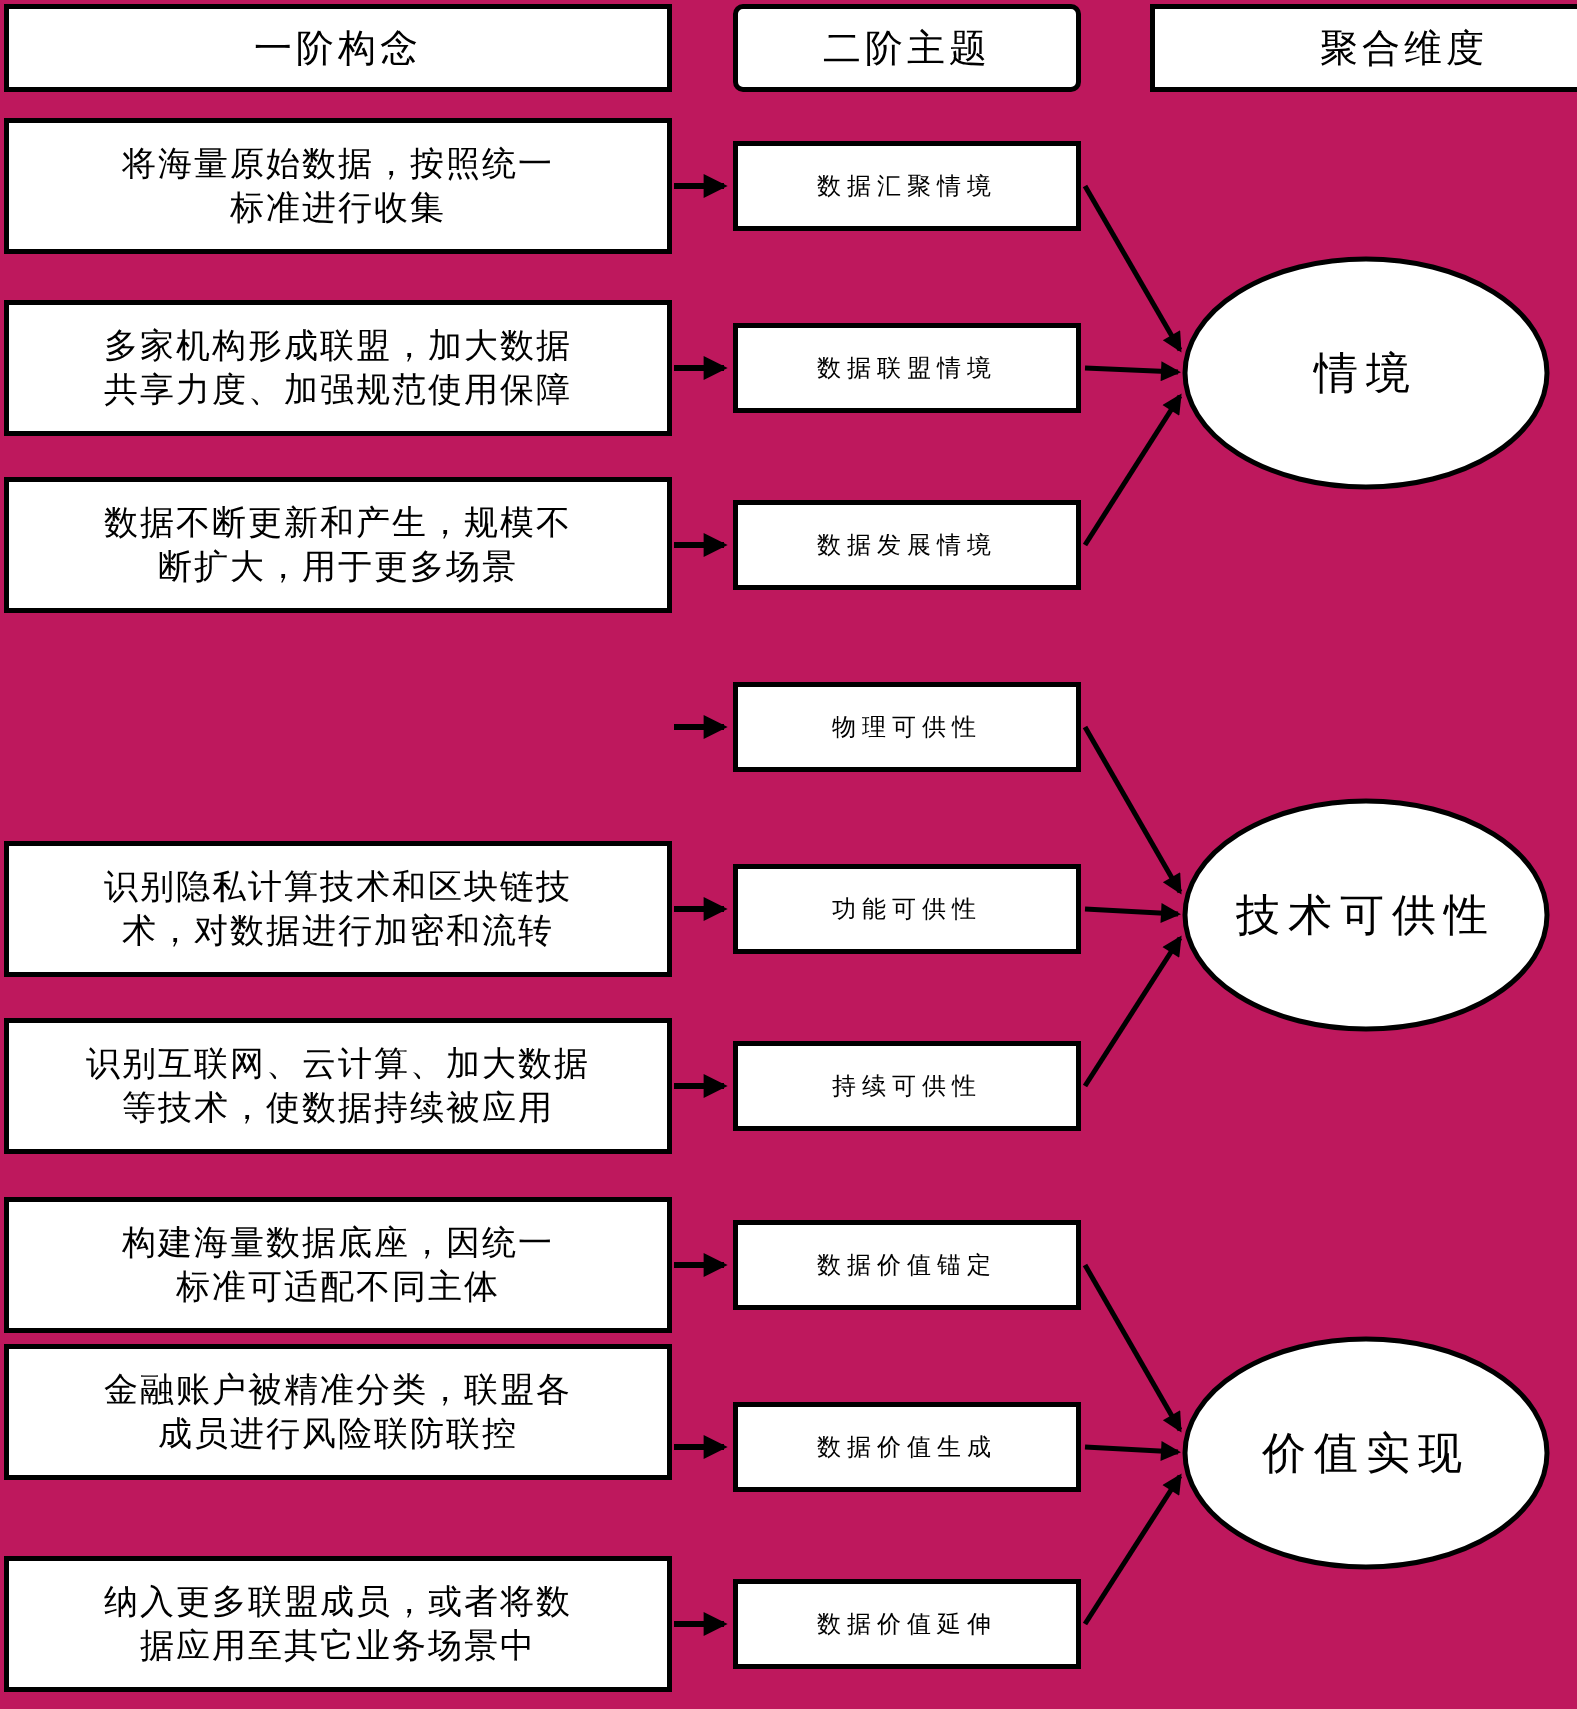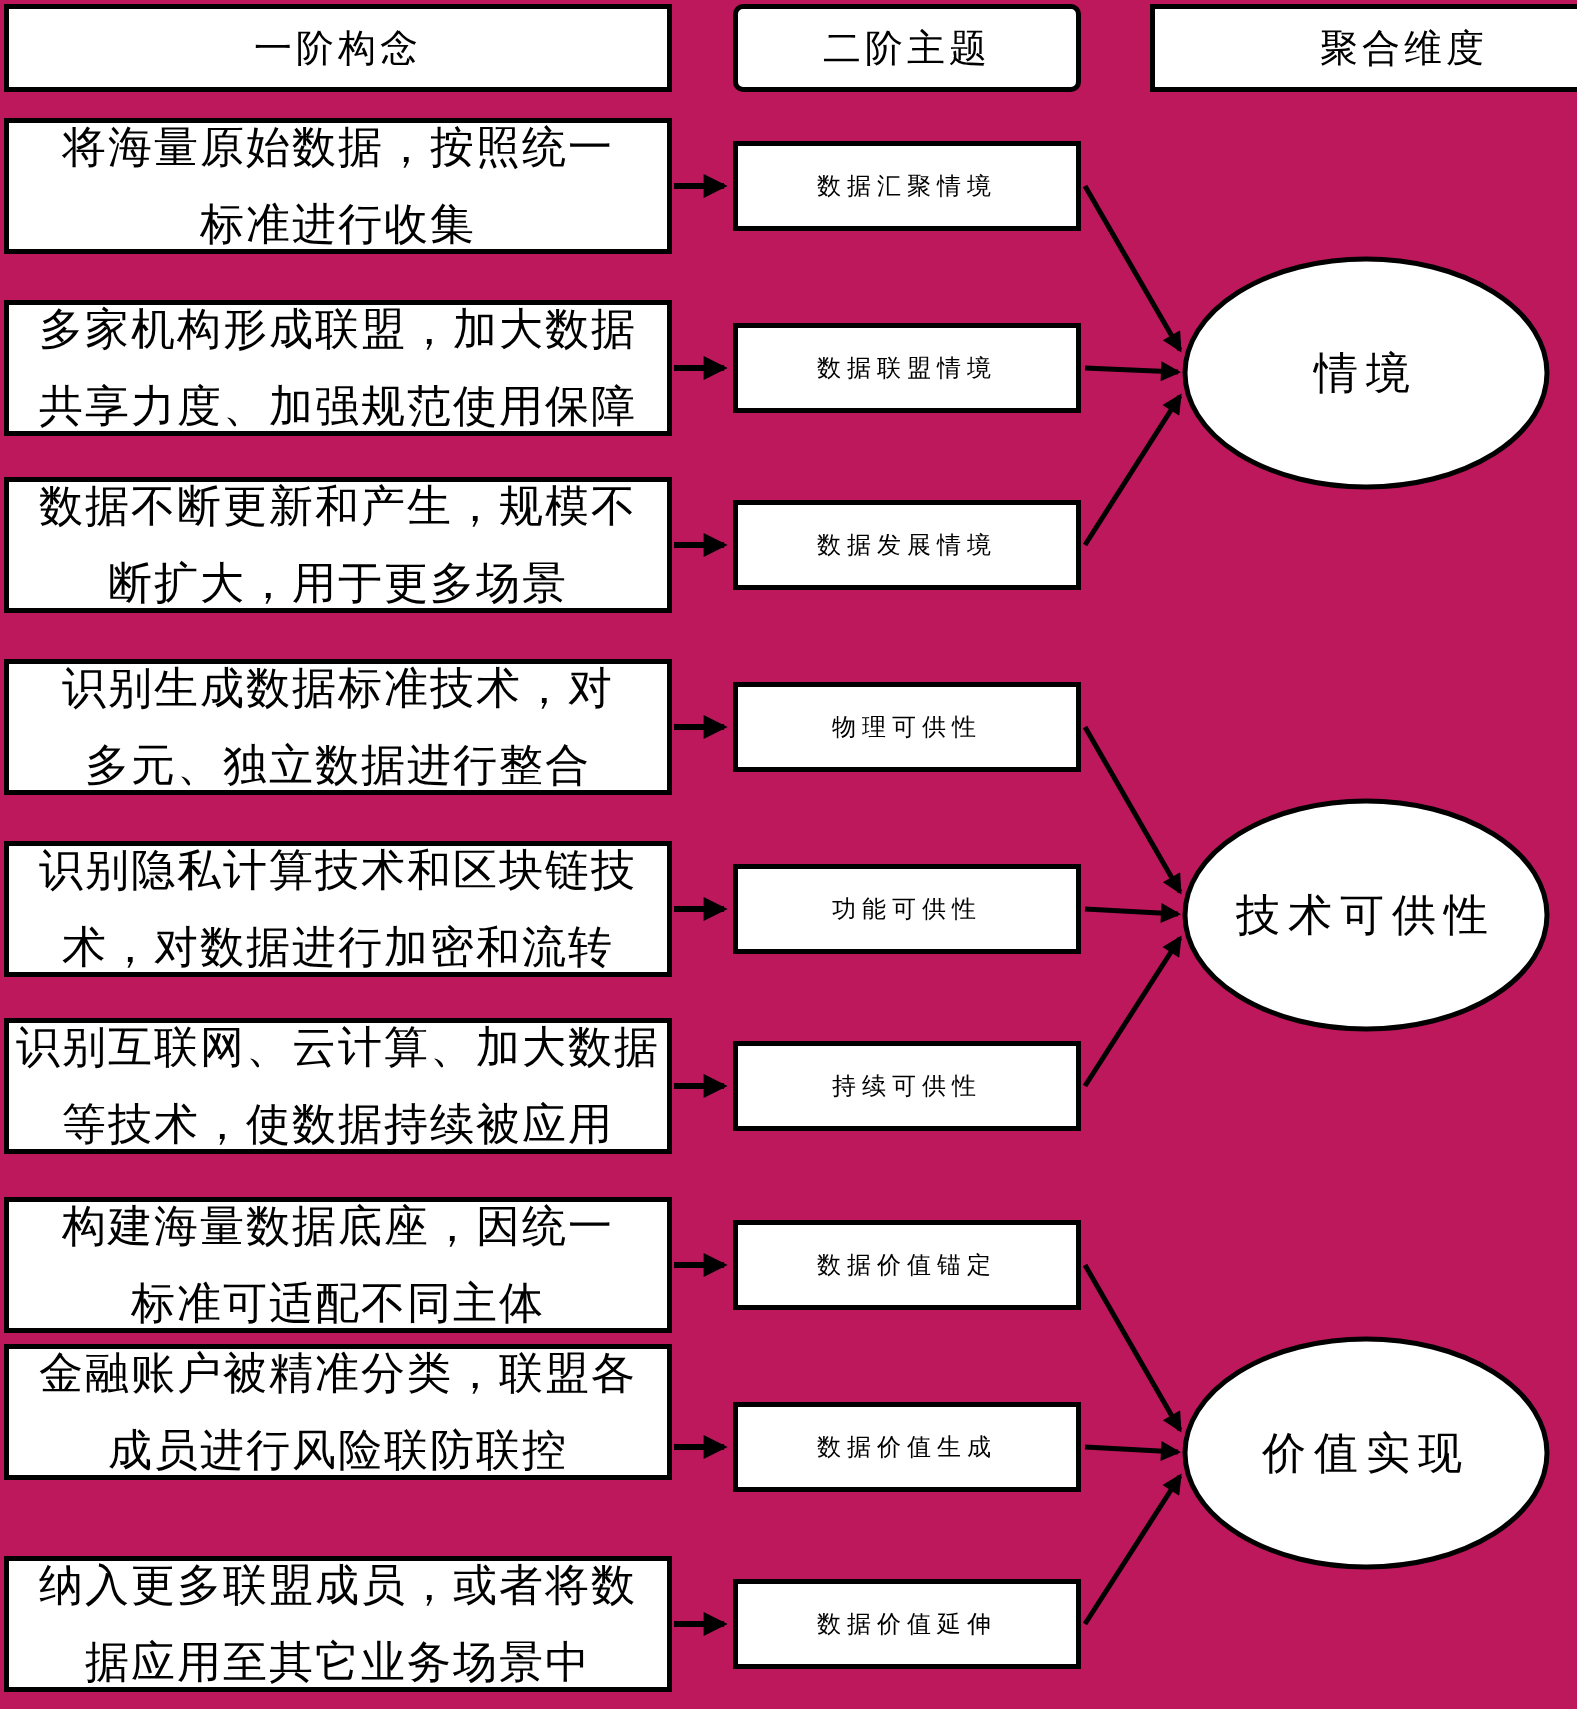--- a/index.html
+++ b/index.html
@@ -32,22 +32,22 @@
     font-size: 38px;
     letter-spacing: 4px;
   }
   .hbox.c1 { left: 4px;    width: 668px; }
   .hbox.c2 { left: 733px;  width: 348px; border-radius: 10px; }
   .hbox.c3 { left: 1150px; width: 508px; }
   .lbox {
     left: 4px;
     width: 668px;
     height: 136px;
-    font-size: 44px;
-    line-height: 77px;
+    font-size: 34px;
+    line-height: 44px;
     letter-spacing: 2px;
   }
   .lbox .concept { white-space: pre-line; }
   .mbox {
     left: 733px;
     width: 348px;
     height: 90px;
     font-size: 24px;
     letter-spacing: 6px;
   }
@@ -116,24 +116,20 @@
 标准进行收集</span>
   </div>
   <div class="box lbox" style="top:300px">
     <span class="concept">多家机构形成联盟，加大数据
 共享力度、加强规范使用保障</span>
   </div>
   <div class="box lbox" style="top:477px">
     <span class="concept">数据不断更新和产生，规模不
 断扩大，用于更多场景</span>
   </div>
-  <div class="box lbox" style="top:659px">
-    <span class="concept">识别生成数据标准技术，对
-多元、独立数据进行整合</span>
-  </div>
   <div class="box lbox" style="top:841px">
     <span class="concept">识别隐私计算技术和区块链技
 术，对数据进行加密和流转</span>
   </div>
   <div class="box lbox" style="top:1018px">
     <span class="concept">识别互联网、云计算、加大数据
 等技术，使数据持续被应用</span>
   </div>
   <div class="box lbox" style="top:1197px">
     <span class="concept">构建海量数据底座，因统一

